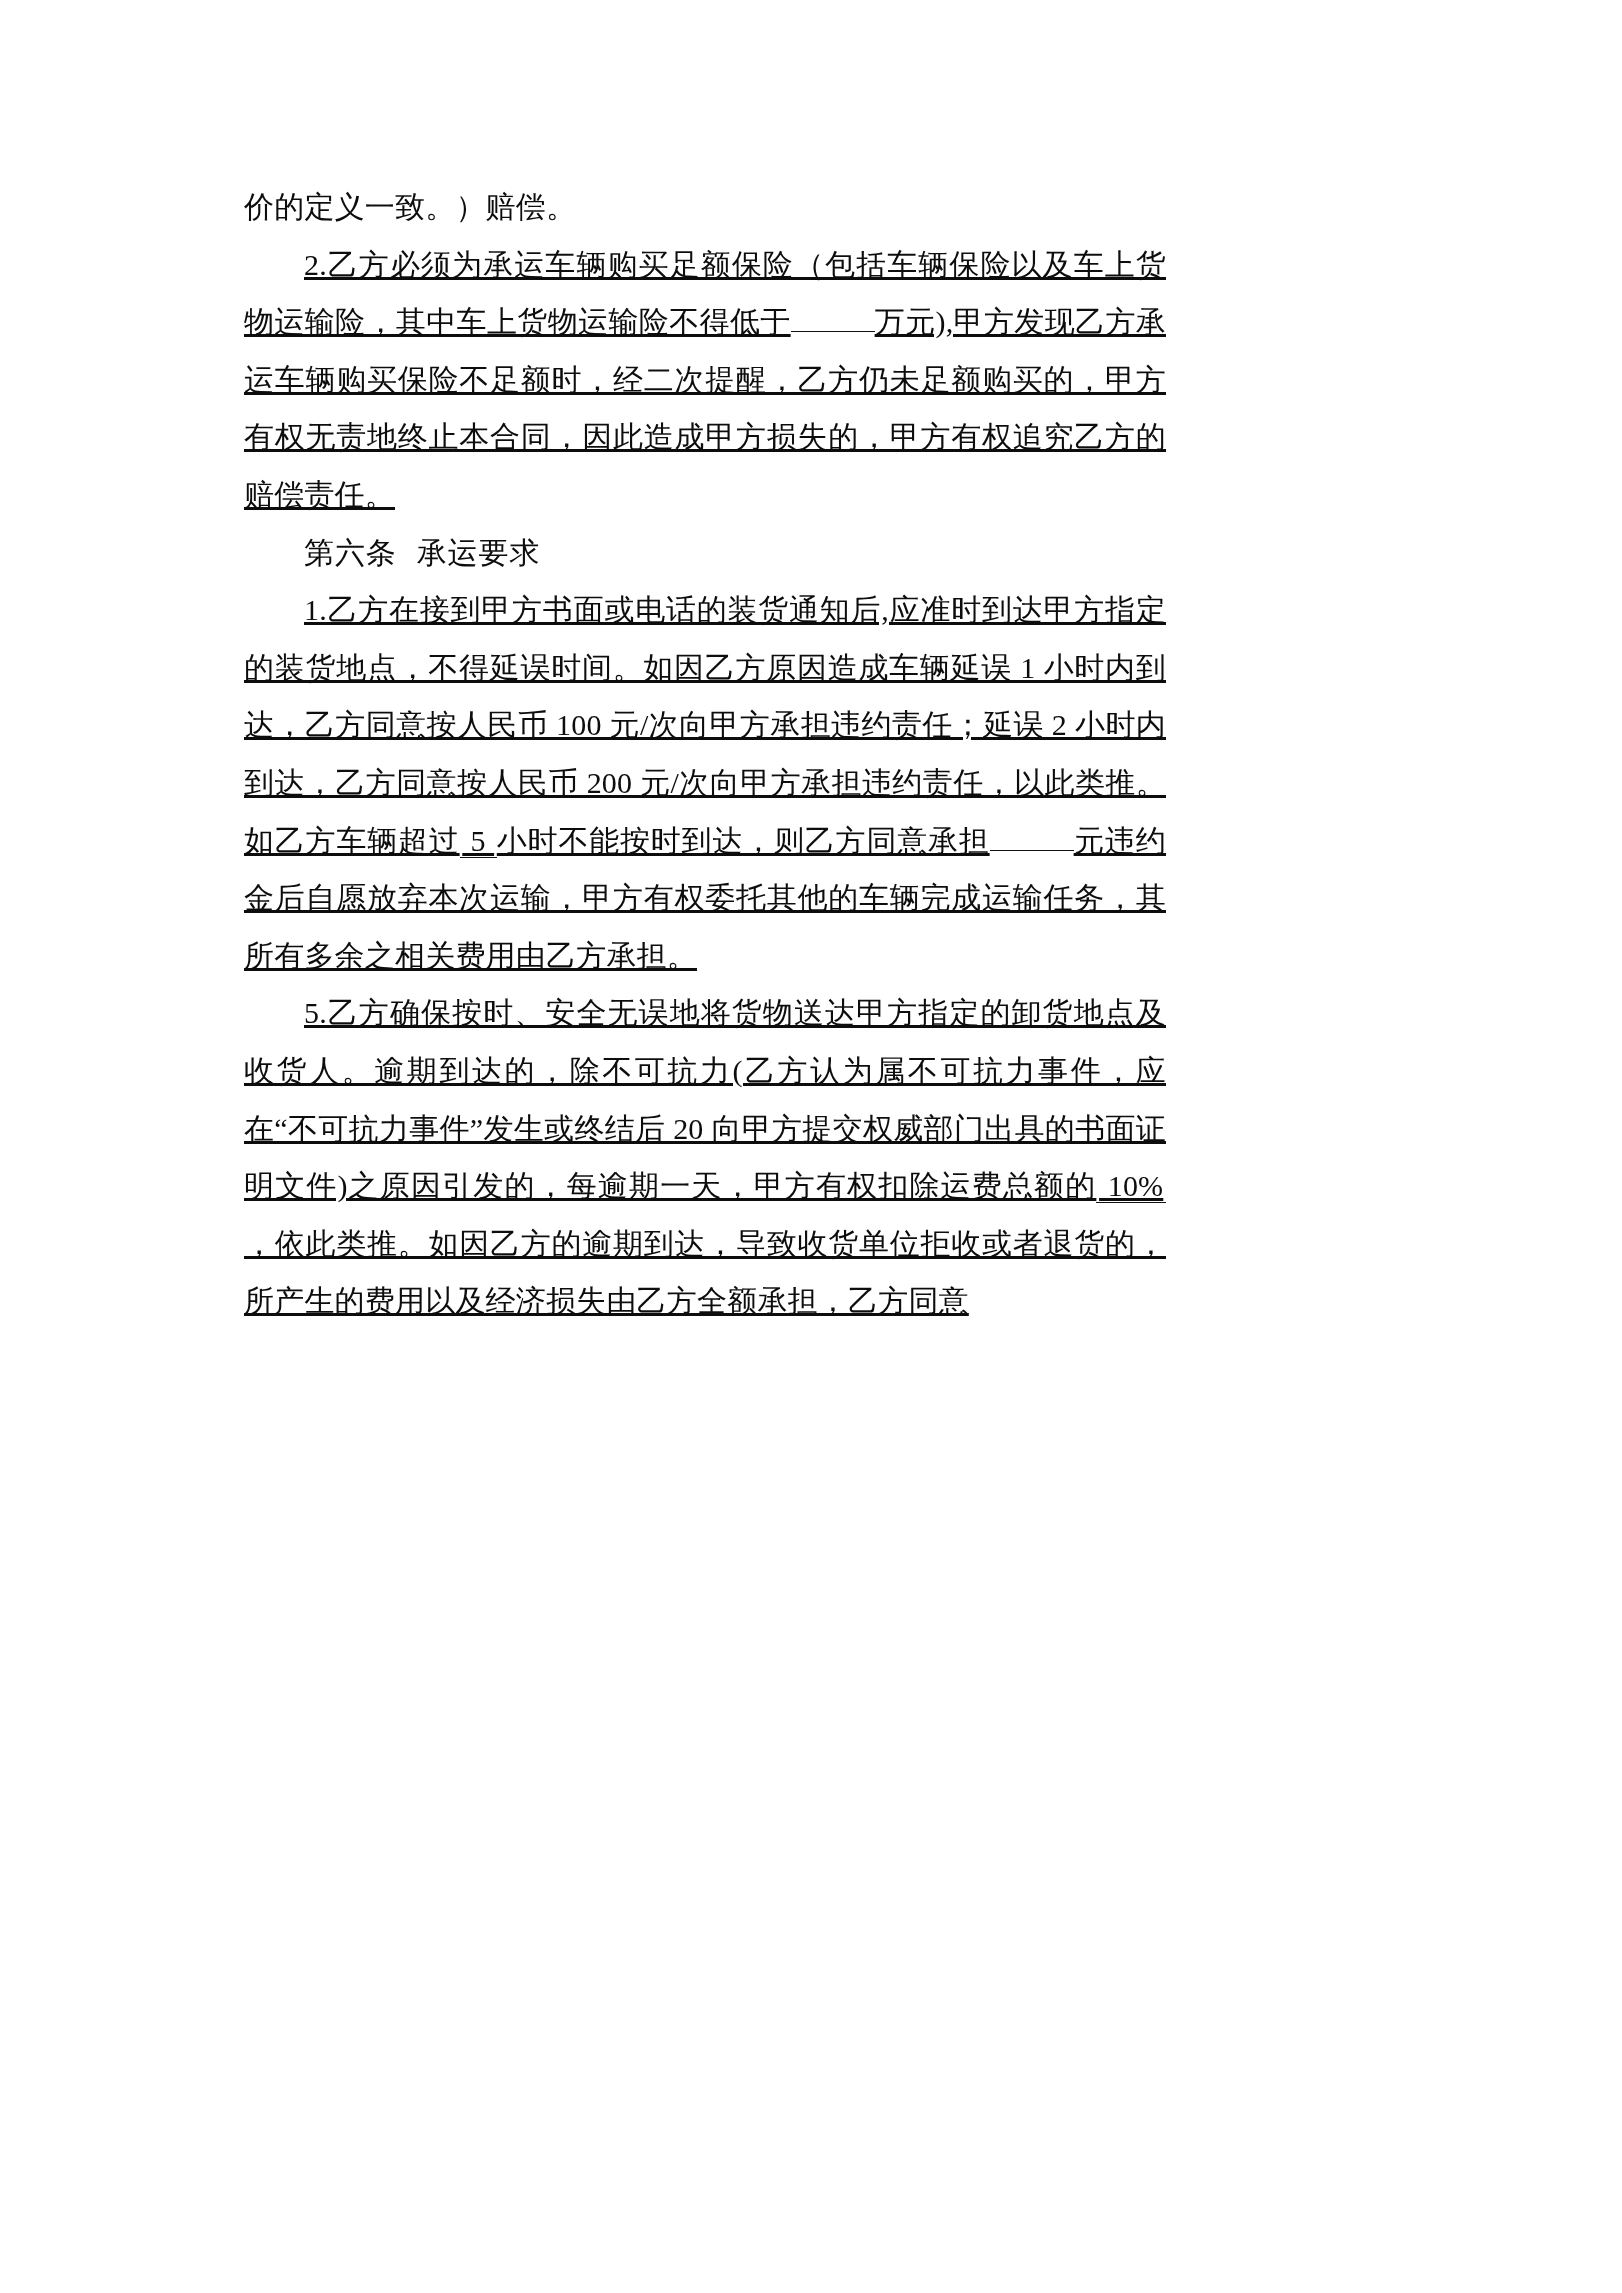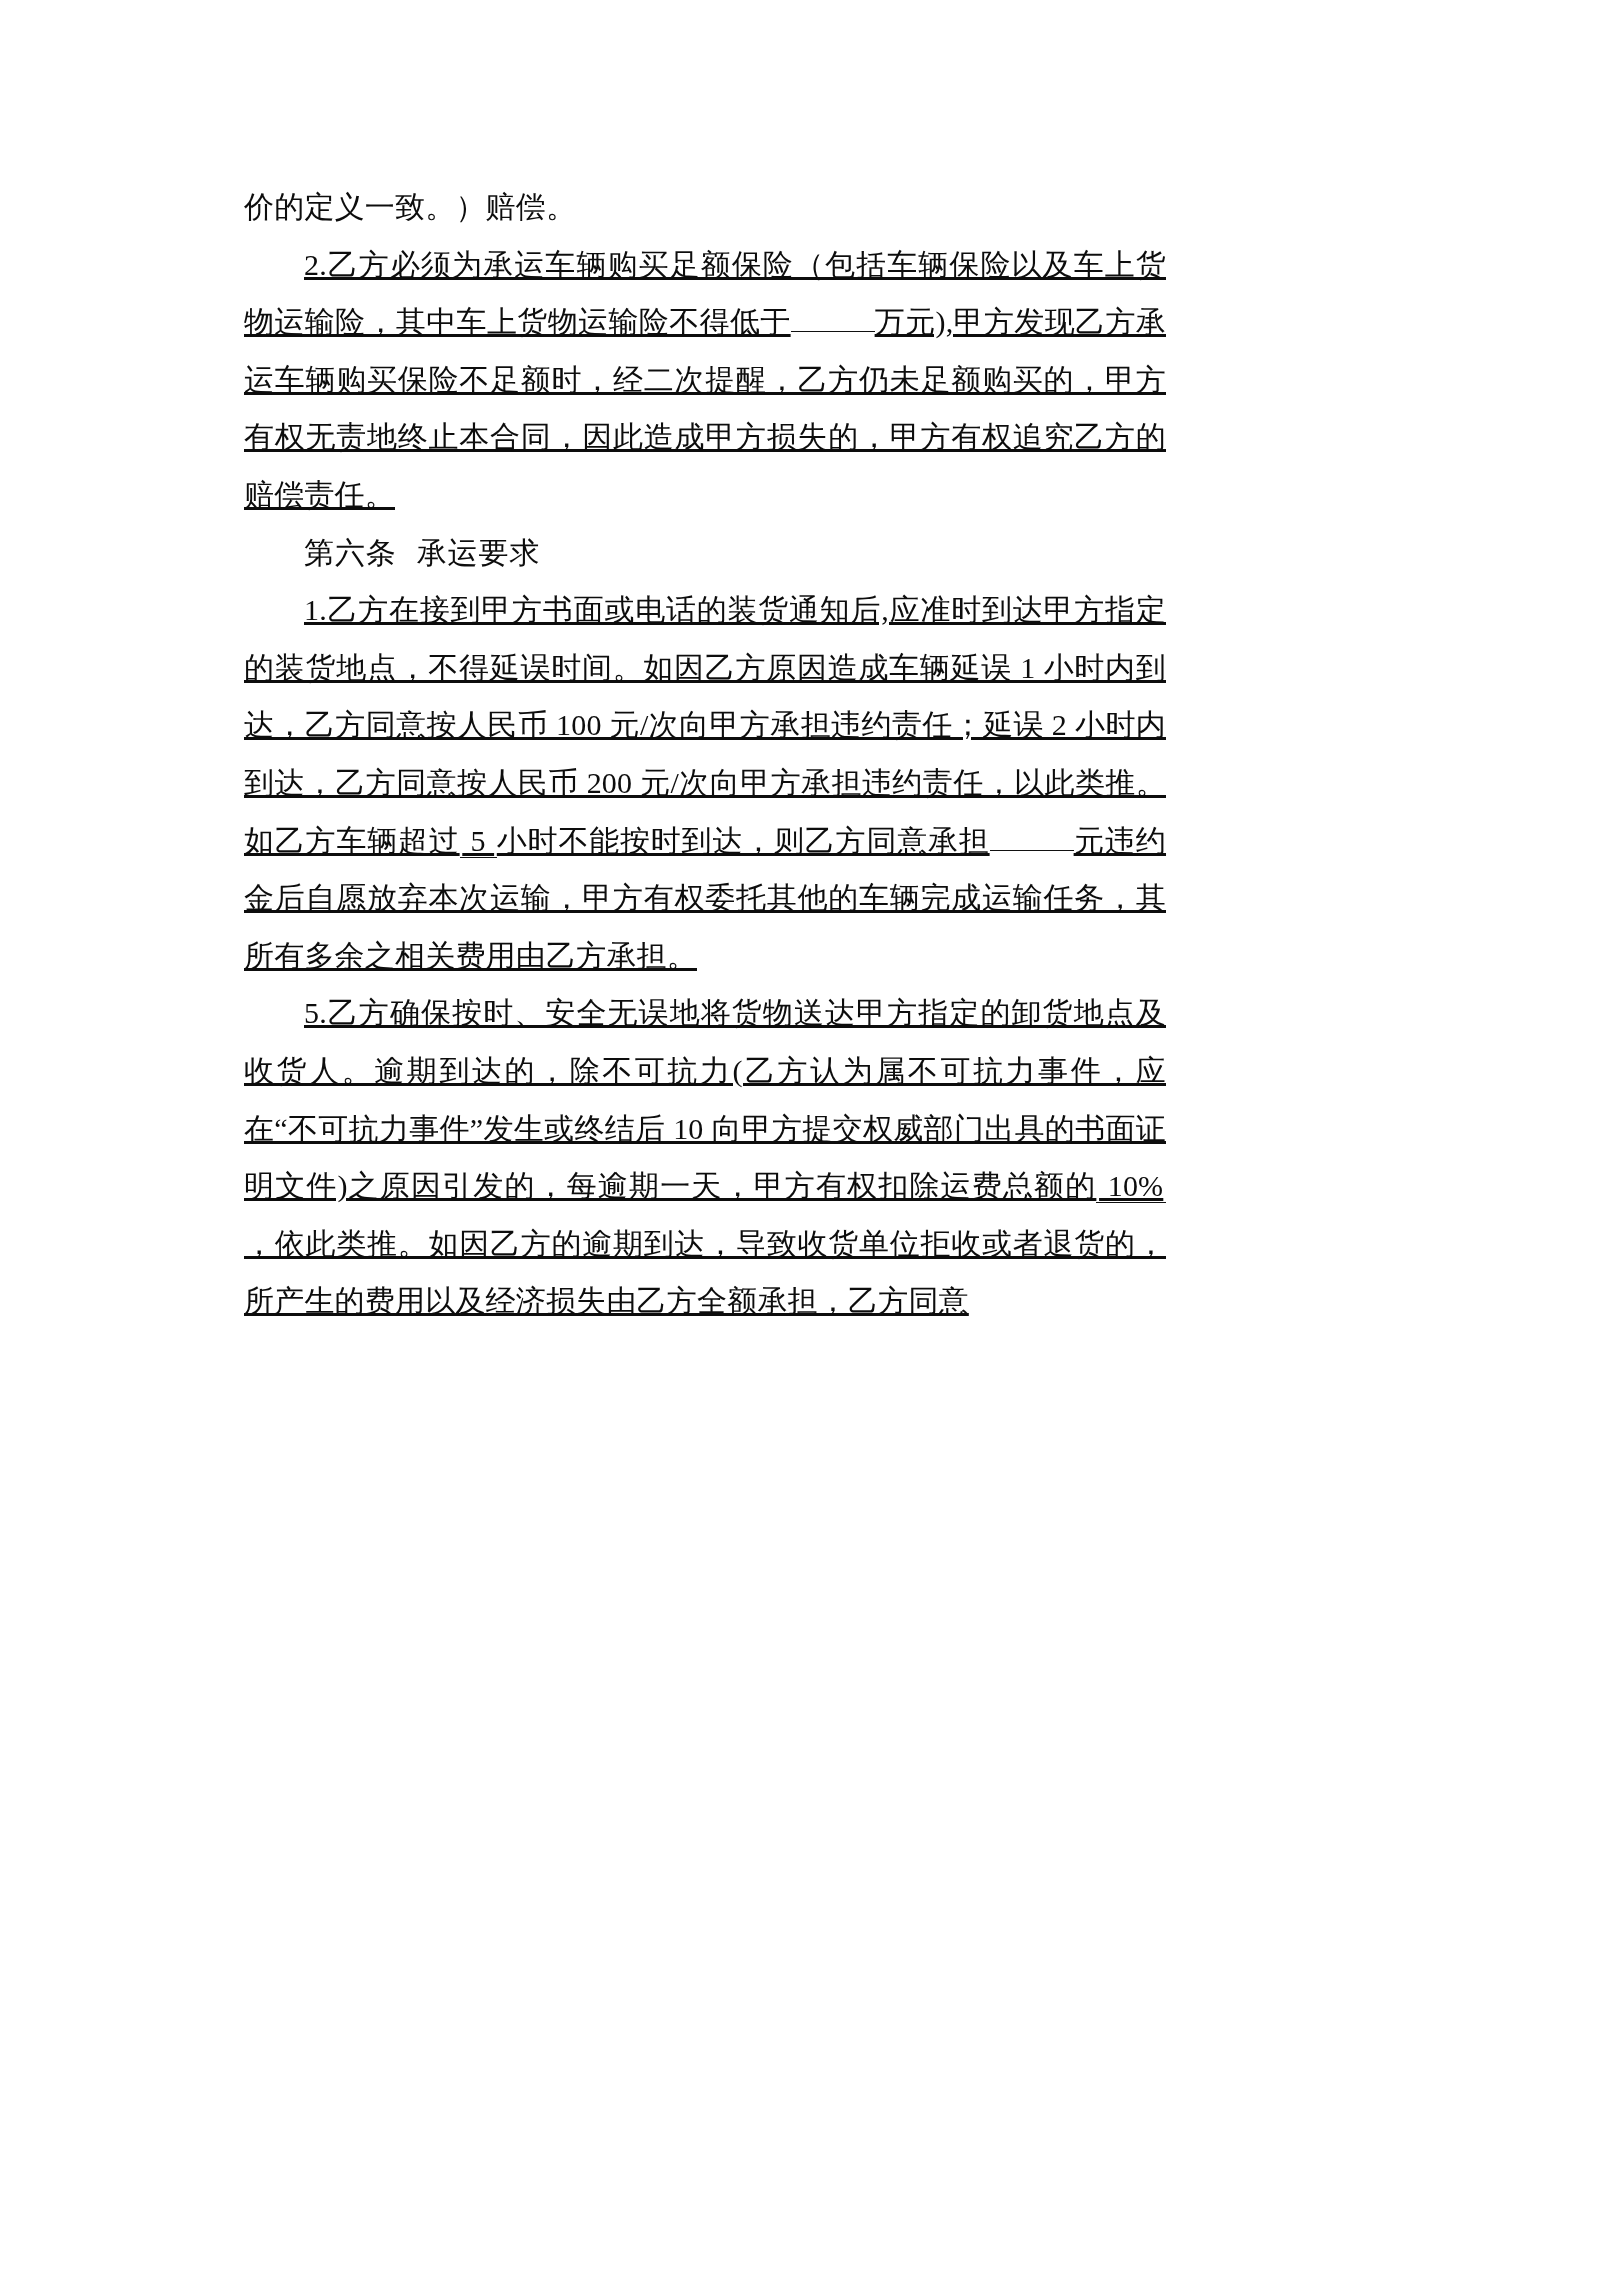--- a/index.html
+++ b/index.html
@@ -61,16 +61,16 @@
 </style>
 </head>
 <body>
 
 <div class="page">
   <div class="doc-body" id="doc-body">
       <p class="para-noindent"><span>价的定义一致。）赔偿。</span></p>
       <p class="para"><span>2.乙方必须为承运车辆购买足额保险（包括车辆保险以及车上货物运输险，其中车上货物运输险不得低于</span><span class="blank"></span><span>万元),甲方发现乙方承运车辆购买保险不足额时，经二次提醒，乙方仍未足额购买的，甲方有权无责地终止本合同，因此造成甲方损失的，甲方有权追究乙方的赔偿责任。</span></p>
       <p class="heading"><span>第六条</span><span class="hd-gap"></span><span>承运要求</span></p>
       <p class="para"><span>1.乙方在接到甲方书面或电话的装货通知后,应准时到达甲方指定的装货地点，不得延误时间。如因乙方原因造成车辆延误 1 小时内到达，乙方同意按人民币 100 元/次向甲方承担违约责任；延误 2 小时内到达，乙方同意按人民币 200 元/次向甲方承担违约责任，以此类推。如乙方车辆超过</span><span class="ul"> 5 </span><span>小时不能按时到达，则乙方同意承担</span><span class="blank"></span><span>元违约金后自愿放弃本次运输，甲方有权委托其他的车辆完成运输任务，其所有多余之相关费用由乙方承担。</span></p>
-      <p class="para"><span>5.乙方确保按时、安全无误地将货物送达甲方指定的卸货地点及收货人。逾期到达的，除不可抗力(乙方认为属不可抗力事件，应在“不可抗力事件”发生或终结后 10 向甲方提交权威部门出具的书面证明文件)之原因引发的，每逾期一天，甲方有权扣除运费总额的</span><span class="ul"> 10% </span><span>，依此类推。如因乙方的逾期到达，导致收货单位拒收或者退货的，所产生的费用以及经济损失由乙方全额承担，乙方同意</span></p>
+      <p class="para"><span>5.乙方确保按时、安全无误地将货物送达甲方指定的卸货地点及收货人。逾期到达的，除不可抗力(乙方认为属不可抗力事件，应在“不可抗力事件”发生或终结后 20 向甲方提交权威部门出具的书面证明文件)之原因引发的，每逾期一天，甲方有权扣除运费总额的</span><span class="ul"> 10% </span><span>，依此类推。如因乙方的逾期到达，导致收货单位拒收或者退货的，所产生的费用以及经济损失由乙方全额承担，乙方同意</span></p>
     </div>
 </div>
 
 
 </body></html>

